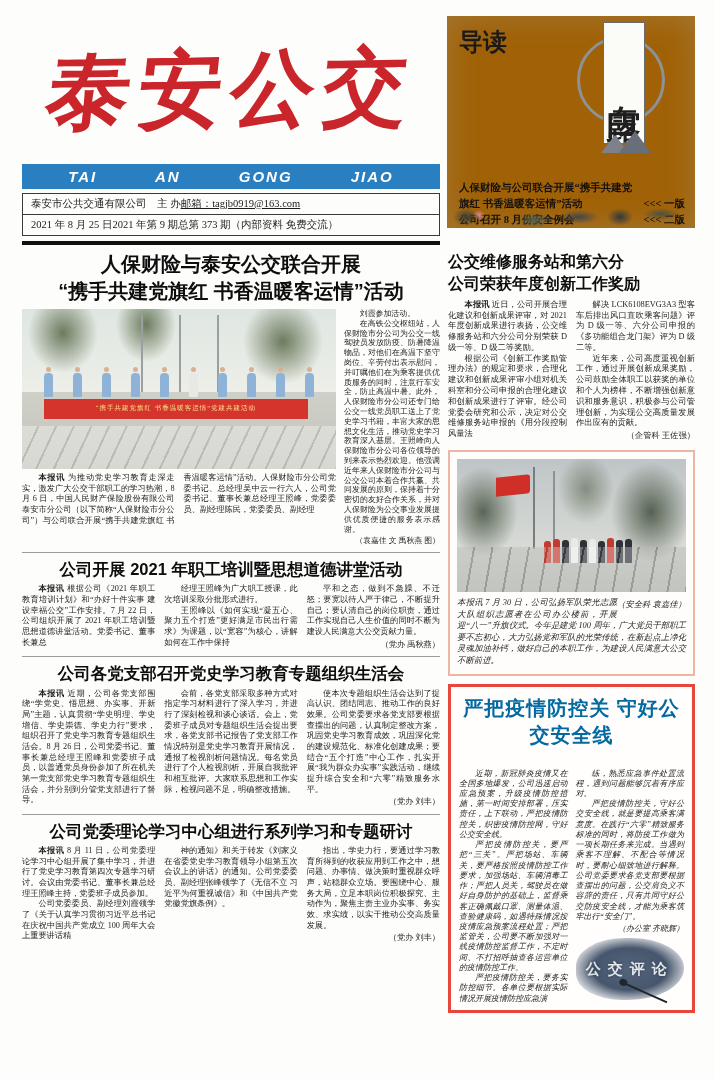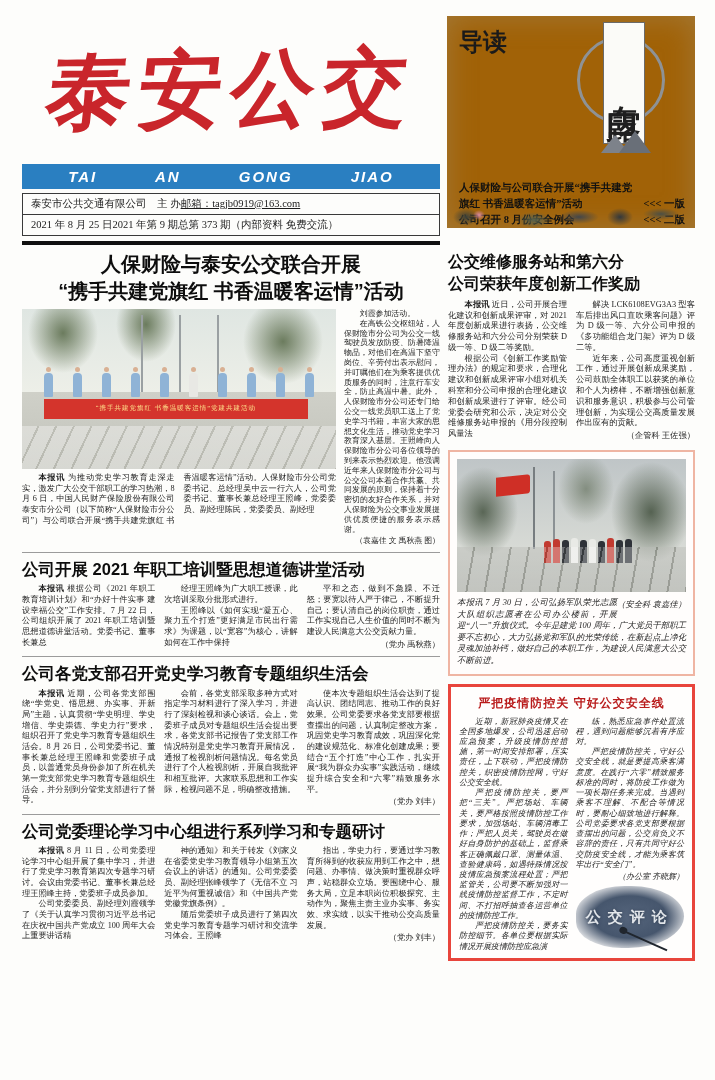--- a/index.html
+++ b/index.html
@@ -50,21 +50,21 @@
   .gi-row { display:flex; align-items:flex-end; }
   .gi-text { flex:1; }
   .gi-page { white-space:nowrap; margin-left:5px; }
   .guide-flowers { position:absolute; left:0; right:0; bottom:0; height:30px; }
   .blob { position:absolute; border-radius:50%; }
   
   .main-row { display:flex; gap:8px; margin-top:6px; }
   .left-col { width:418px; }
   .right-col { flex:1; }
   .h1 { font-family:"Liberation Sans","DejaVu Sans",sans-serif; font-weight:bold; text-align:center; font-size:20px; line-height:1.35; color:#0d0d0d; }
-  .h2 { font-family:"Liberation Sans","DejaVu Sans",sans-serif; font-weight:bold; font-size:16.5px; line-height:1.35; color:#0d0d0d; margin:5px 0 4px; }
+  .h2 { font-family:"Liberation Sans","DejaVu Sans",sans-serif; font-weight:bold; text-align:center; font-size:16.5px; line-height:1.35; color:#0d0d0d; margin:5px 0 4px; }
   .h2r { font-family:"Liberation Sans","DejaVu Sans",sans-serif; font-weight:bold; font-size:16px; line-height:1.4; color:#0d0d0d; margin-bottom:4px; }
   .col { font-size:8.2px; line-height:1.3; text-align:justify; }
   .para { text-indent:2em; margin:0; }
   .byline { text-align:right; font-weight:normal; margin-top:2px; }
   .art-divider { border-top:1px solid #9b9b9b; margin:6px 0 3px; }
   
   .a1-body { display:flex; gap:8px; margin-top:4px; }
   .a1-left { width:314px; }
   .a1-right { width:96px; font-size:7.9px; line-height:1.24; text-align:justify; }
   .a1-cols { column-count:2; column-gap:9px; margin-top:4px; }
@@ -91,21 +91,21 @@
   .fpole { position:absolute; left:33%; top:6%; width:2px; height:62%; background:#777d80; }
   .fpole2 { position:absolute; left:42%; top:9%; width:1.5px; height:58%; background:#8b9194; }
   .flag { position:absolute; left:17%; top:13%; width:34px; height:19px; background:#cf2f26; transform:skewY(-6deg); border-radius:0 3px 3px 0; }
   .crowd2 { position:absolute; left:38%; bottom:22%; display:flex; gap:2px; align-items:flex-end; }
   .fig { width:7px; border-radius:3px 3px 0 0; }
   .pavement2 { position:absolute; left:0; right:0; bottom:0; height:34%; background:repeating-linear-gradient(100deg,rgba(255,255,255,.3) 0 16px,rgba(90,90,85,.2) 16px 18px); }
   .caption { font-size:8.4px; line-height:1.38; font-style:italic; text-align:justify; margin-top:5px; }
   .caption .byline { display:inline; float:right; }
   
   .covid-box { border:3px solid #e8453c; padding:8px 8px 6px; margin-top:8px; background:#fffefd; }
-  .covid-title { color:#b91c1c; font-weight:bold; font-size:12px; text-align:center; letter-spacing:1px; font-family:"Liberation Sans",sans-serif; margin-bottom:5px; }
+  .covid-title { color:#0369a1; font-weight:bold; font-size:20px; text-align:center; letter-spacing:1px; font-family:"Liberation Sans",sans-serif; margin-bottom:20px; }
   .covid-cols { display:flex; gap:8px; }
   .covid-cols > div { flex:1; font-size:8px; line-height:1.28; font-style:italic; text-align:justify; }
   .stamp {
     width:100%; height:62px; margin-top:4px; position:relative; display:flex; align-items:center; justify-content:center;
     background:radial-gradient(ellipse at 50% 50%, #55657c 0%, #46566d 48%, rgba(70,86,109,.25) 74%, transparent 92%);
     border-radius:48% 52% 55% 45%;
   }
   .stamp-text { color:#e2e6ea; font-weight:bold; font-size:15px; letter-spacing:7px; font-family:"DejaVu Sans",sans-serif; font-style:normal; text-shadow:0 0 3px #2e3b4e; }
   .pipe { position:absolute; right:14%; bottom:6px; width:46px; height:2px; background:#20262e; transform:rotate(24deg); }
   .pipe::after { content:""; position:absolute; left:-6px; top:-3px; width:8px; height:7px; border-radius:50%; background:#20262e; }
@@ -263,21 +263,20 @@
 
       <div>
         <div class="h2">公司党委理论学习中心组进行系列学习和专题研讨</div>
         <div class="cols3 col">
           <div>
               <p class="para"><b>本报讯</b> 8 月 11 日，公司党委理论学习中心组开展了集中学习，并进行了党史学习教育第四次专题学习研讨。会议由党委书记、董事长兼总经理王照峰主持，党委班子成员参加。</p>
               <p class="para">公司党委委员、副经理刘霞领学了《关于认真学习贯彻习近平总书记在庆祝中国共产党成立 100 周年大会上重要讲话精</p>
             </div>
           <div>
               <p class="para">神的通知》和关于转发《刘家义在省委党史学习教育领导小组第五次会议上的讲话》的通知。公司党委委员、副经理张峰领学了《无信不立 习近平为何重视诚信》和《中国共产党党徽党旗条例》。</p>
-              <p class="para">随后党委班子成员进行了第四次党史学习教育专题学习研讨和交流学习体会。王照峰</p>
             </div>
           <div>
             <div>
                 <p class="para">指出，学史力行，要通过学习教育所得到的收获应用到工作之中，想问题、办事情、做决策时重视群众呼声，站稳群众立场。要围绕中心、服务大局，立足本职岗位积极探究、主动作为，聚焦主责主业办实事、务实效、求实绩，以实干推动公交高质量发展。</p>
               </div>
             <div class="byline">（党办 刘丰）</div>
           </div>
         </div>
       </div>
     </div>

